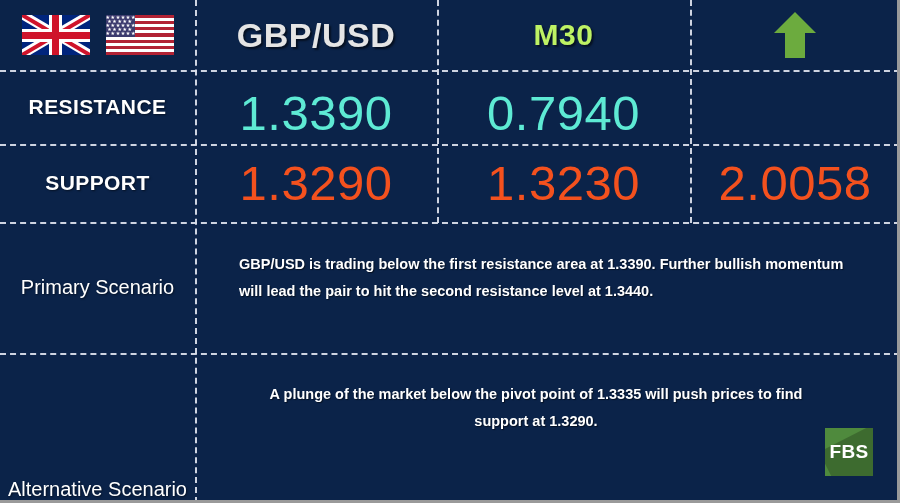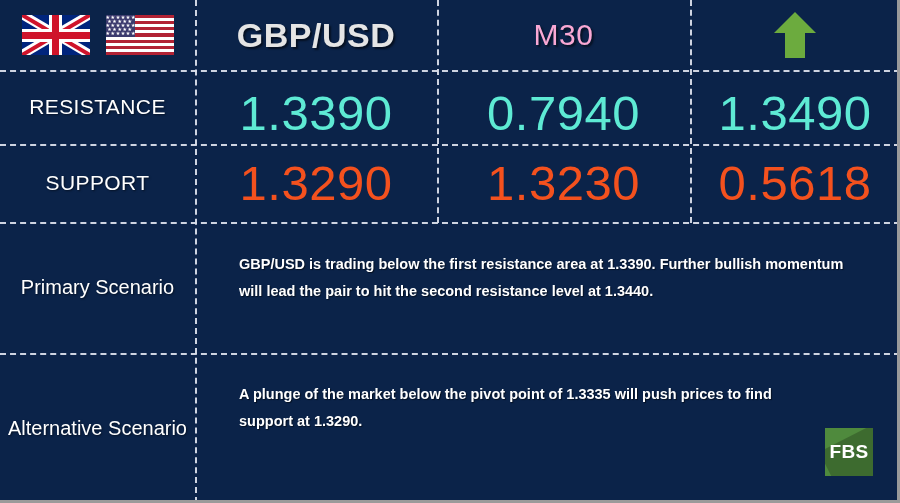--- a/index.html
+++ b/index.html
@@ -135,30 +135,30 @@
 
   
   .pair-title {
     color: #e5e5e5;
     font-size: 34px;
     font-weight: bold;
     letter-spacing: .5px;
     text-shadow: 2px 2px 2px rgba(0,0,0,.55);
   }
   .tf-title {
-    color: #f9a8d4;
+    color: #bef264;
     font-size: 30px;
-    font-weight: normal;
+    font-weight: bold;
     letter-spacing: .5px;
     text-shadow: 2px 2px 2px rgba(0,0,0,.55);
   }
   .row-label {
     color: #ffffff;
     font-size: 21px;
-    font-weight: normal;
+    font-weight: bold;
     letter-spacing: .4px;
     text-shadow: 1px 1px 2px rgba(0,0,0,.5);
   }
   .scenario-label {
     color: #ffffff;
     font-size: 20px;
     font-weight: normal;
     text-align: center;
     line-height: 27px;
     text-shadow: 1px 1px 2px rgba(0,0,0,.5);
@@ -274,45 +274,42 @@
 
   <div class="cell cell-left" style="left:0; top:70px; width:195px; height:74px;">
     <span class="row-label">RESISTANCE</span>
   </div>
   <div class="cell" style="left:195px; top:70px; width:242px; height:74px;">
     <span class="val-res">1.3390</span>
   </div>
   <div class="cell" style="left:437px; top:70px; width:253px; height:74px;">
     <span class="val-res">0.7940</span>
   </div>
-  <div class="cell" style="left:690px; top:70px; width:210px; height:74px;">
-    <span class="val-res">1.3490</span>
-  </div>
 
   <div class="cell cell-left" style="left:0; top:144px; width:195px; height:78px;">
     <span class="row-label">SUPPORT</span>
   </div>
   <div class="cell" style="left:195px; top:144px; width:242px; height:78px;">
     <span class="val-sup">1.3290</span>
   </div>
   <div class="cell" style="left:437px; top:144px; width:253px; height:78px;">
     <span class="val-sup">1.3230</span>
   </div>
   <div class="cell" style="left:690px; top:144px; width:210px; height:78px;">
-    <span class="val-sup">0.5618</span>
+    <span class="val-sup">2.0058</span>
   </div>
 
   <div class="cell" style="left:0; top:222px; width:195px; height:131px;">
     <span class="scenario-label">Primary Scenario</span>
   </div>
   <div class="scenario-text" style="left:239px; top:251px; width:615px;">GBP/USD is trading below the first resistance area at 1.3390. Further bullish momentum will lead the pair to hit the second resistance level at 1.3440.</div>
 
-  <div class="cell" style="left:0; top:353px; width:195px; height:150px;">
+  <div class="cell" style="left:0; top:353px; width:195px; height:150px;align-items:flex-end;">
     <span class="scenario-label">Alternative Scenario</span>
   </div>
-  <div class="scenario-text" style="left:239px; top:381px; width:580px;">A plunge of the market below the pivot point of 1.3335 will push prices to find support at 1.3290.</div>
+  <div class="scenario-text" style="left:246px; top:381px; width:580px;text-align:center;">A plunge of the market below the pivot point of 1.3335 will push prices to find support at 1.3290.</div>
 
   <div class="fbs-logo" style="left:825px; top:428px;">
     <div class="shade"></div>
     <div class="txt">FBS</div>
   </div>
 
 </div>
 
 </body></html>

